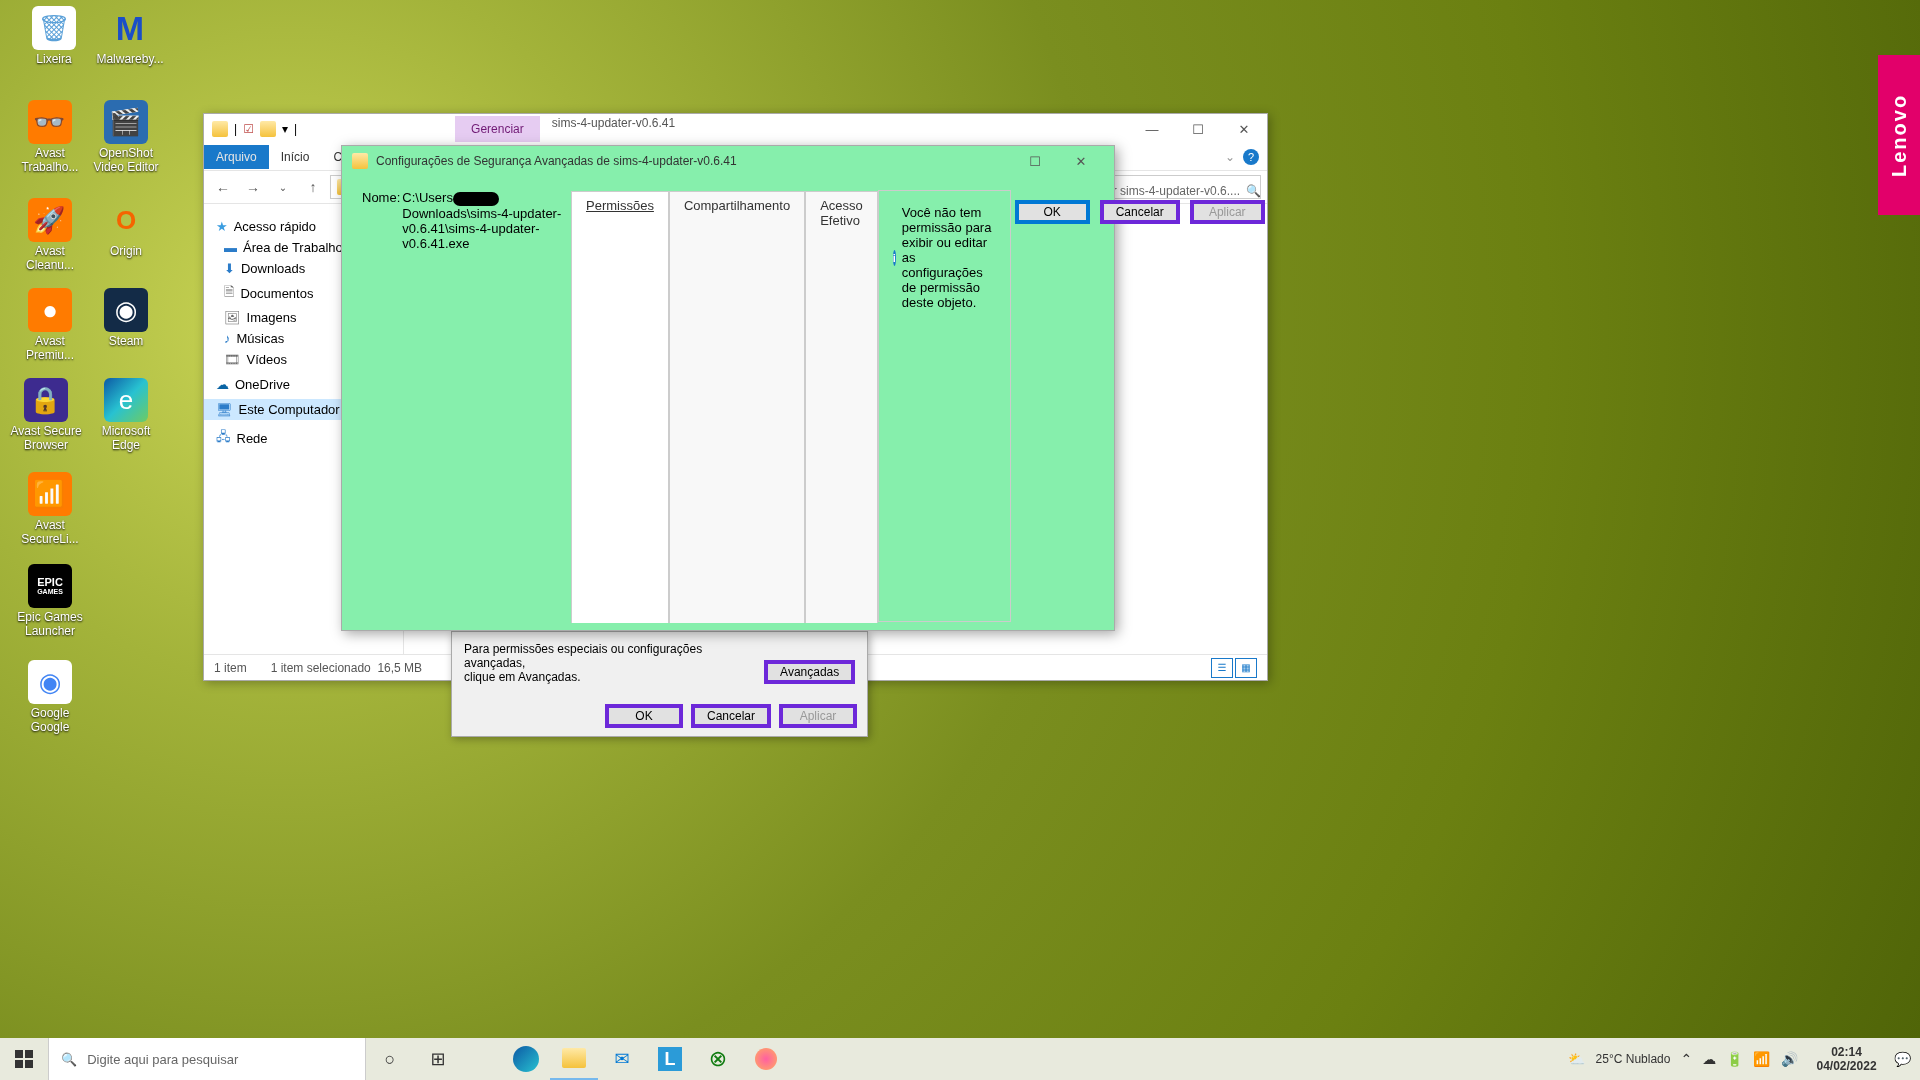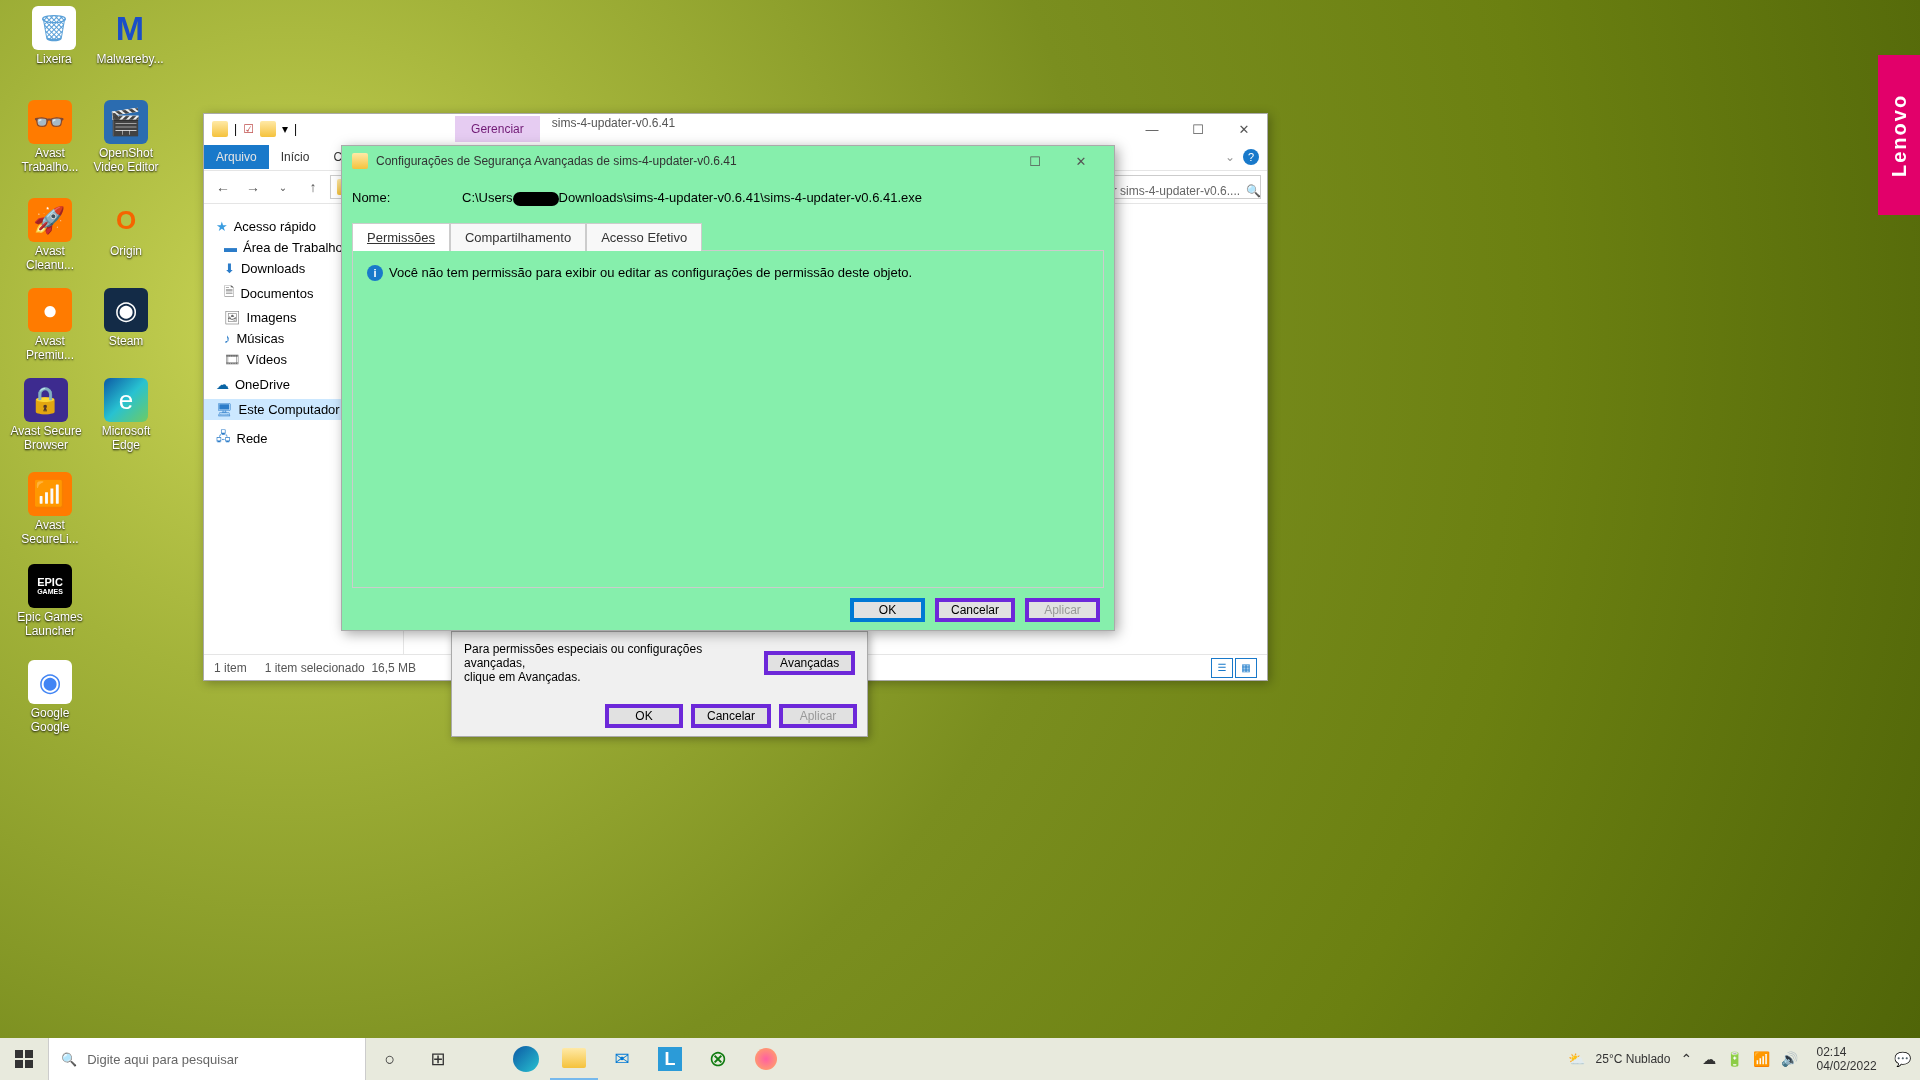--- a/index.html
+++ b/index.html
@@ -29,57 +29,57 @@
 .ribbon { height: 26px; display: flex; align-items: center; font-size: 12px; }
 .ribbon .rtab { padding: 5px 12px; color: #333; }
 .ribbon .rtab.active { background: #1979ca; color: #e5e5e5; }
 .addrbar { height: 34px; display: flex; align-items: center; padding: 2px 6px; gap: 4px; border-top: 1px solid #e5e5e5; border-bottom: 1px solid #e5e5e5; }
 .navbtn { width: 26px; height: 26px; display: flex; align-items: center; justify-content: center; color: #555; font-size: 14px; }
 .explorer-body { flex: 1; display: flex; overflow: hidden; }
 .sidebar { width: 200px; border-right: 1px solid #e5e5e5; padding: 8px 0; font-size: 13px; overflow: hidden; }
 .side-item { padding: 3px 8px 3px 20px; display: flex; align-items: center; gap: 6px; cursor: pointer; white-space: nowrap; }
 .side-item.sel { background: #cce8ff; }
 .side-item.head { padding-left: 12px; margin-top: 4px; }
-.statusbar { height: 26px; border-top: 1px solid #e5e5e5; display: flex; align-items: center; padding: 0 10px; font-size: 12px; color: #555; gap: 18px; }
+.statusbar { height: 26px; border-top: 1px solid #e5e5e5; display: flex; align-items: center; padding: 0 10px; font-size: 12px; color: #555; gap: 24px; }
 .searchend { position: absolute; right: 6px; top: 70px; font-size: 12px; color: #666; display: flex; align-items: center; gap: 6px; }
 .help-circle { background: #1979ca; color: #fff; width: 16px; height: 16px; border-radius: 50%; font-size: 11px; display: inline-flex; align-items: center; justify-content: center; }
 
 
 .win-props { position: absolute; left: 451px; top: 631px; width: 417px; height: 106px; background: #f0f0f0; border: 1px solid #aaa; box-shadow: 2px 2px 8px rgba(0,0,0,.3); padding: 10px 12px; font-size: 12px; }
-.props-row { display: flex; justify-content: space-between; align-items: center; }
+.props-row { display: flex; justify-content: space-between; align-items: flex-end; }
 .props-btns { position: absolute; bottom: 8px; right: 10px; display: flex; gap: 8px; }
 .btn { min-width: 78px; height: 24px; background: #e1e1e1; border: 4px solid #6d28d9; font-size: 12px; display: inline-flex; align-items: center; justify-content: center; padding: 0 12px; cursor: pointer; }
 .btn[disabled] { color: #999; }
 .btn.primary { border-color: #0078d4; }
 
 
 .win-adv { position: absolute; left: 341px; top: 145px; width: 774px; height: 486px; background: #86efac; border: 1px solid #aaa; box-shadow: 3px 3px 12px rgba(0,0,0,.35); display: flex; flex-direction: column; }
 .adv-title { height: 30px; display: flex; align-items: center; padding: 0 10px; font-size: 12px; color: #333; gap: 8px; }
 .adv-title .winctrl { margin-left: auto; }
-.adv-body { flex: 1; padding: 14px 10px 8px; display: flex; flex-direction: column; }
+.adv-body { flex: 1; padding: 14px 20px 8px; display: flex; flex-direction: row; }
 .adv-name { display: flex; font-size: 13px; margin-bottom: 16px; }
 .adv-name .k { width: 110px; }
 .adv-name .redact { display: inline-block; width: 46px; height: 14px; background: #000; border-radius: 8px; vertical-align: middle; }
 .tabstrip { display: flex; }
 .tab { padding: 6px 14px; font-size: 13px; border: 1px solid #ccc; border-bottom: none; background: #f8f8f8; color: #333; cursor: pointer; position: relative; top: 1px; }
 .tab.active { background: #fff; border-color: #ccc; z-index: 2; text-decoration: underline; }
 .tabpanel { flex: 1; border: 1px solid #ccc; padding: 14px; font-size: 13px; }
 .info-line { display: flex; align-items: center; gap: 6px; }
 .info-icon { width: 16px; height: 16px; border-radius: 50%; background: #1979ca; color: #fff; font-size: 11px; font-weight: bold; display: inline-flex; align-items: center; justify-content: center; }
 .adv-btns { display: flex; justify-content: flex-end; gap: 10px; padding: 10px 4px 0; }
 .adv-btns .btn { min-width: 75px; }
 
 
 .taskbar { position: absolute; bottom: 0; left: 0; right: 0; height: 42px; background: #e8eadd; display: flex; align-items: center; font-size: 13px; color: #333; }
 .start { width: 48px; height: 42px; display: flex; align-items: center; justify-content: center; }
 .searchbox { width: 318px; height: 42px; display: flex; align-items: center; background: #fff; border-left: 1px solid #ccc; border-right: 1px solid #ccc; padding: 0 12px; gap: 10px; color: #666; }
 .tbicon { width: 48px; height: 42px; display: flex; align-items: center; justify-content: center; font-size: 18px; }
 .tbicon.active { border-bottom: 2px solid #76b9ed; }
 .tray { margin-left: auto; display: flex; align-items: center; gap: 10px; padding-right: 8px; font-size: 12px; }
-.tray .clock { text-align: left; line-height: 1.2; padding: 0 8px; }
+.tray .clock { text-align: center; line-height: 1.2; padding: 0 8px; font-weight: bold; }
 .tray .smico { font-size: 14px; }
 
 .chev { margin-left: auto; color: #999; }
 .fakeicon { display: inline-block; width: 16px; height: 16px; }
 .folder-ico { background: linear-gradient(#ffe9a6, #f5c23c); border-radius: 2px; }
 .viewbtns { margin-left: auto; display: flex; gap: 2px; }
 .viewbtns div { width: 22px; height: 20px; border: 1px solid #1979ca; display: flex; align-items: center; justify-content: center; font-size: 10px; color: #1979ca; }
 </style>
 </head>
 <body>

